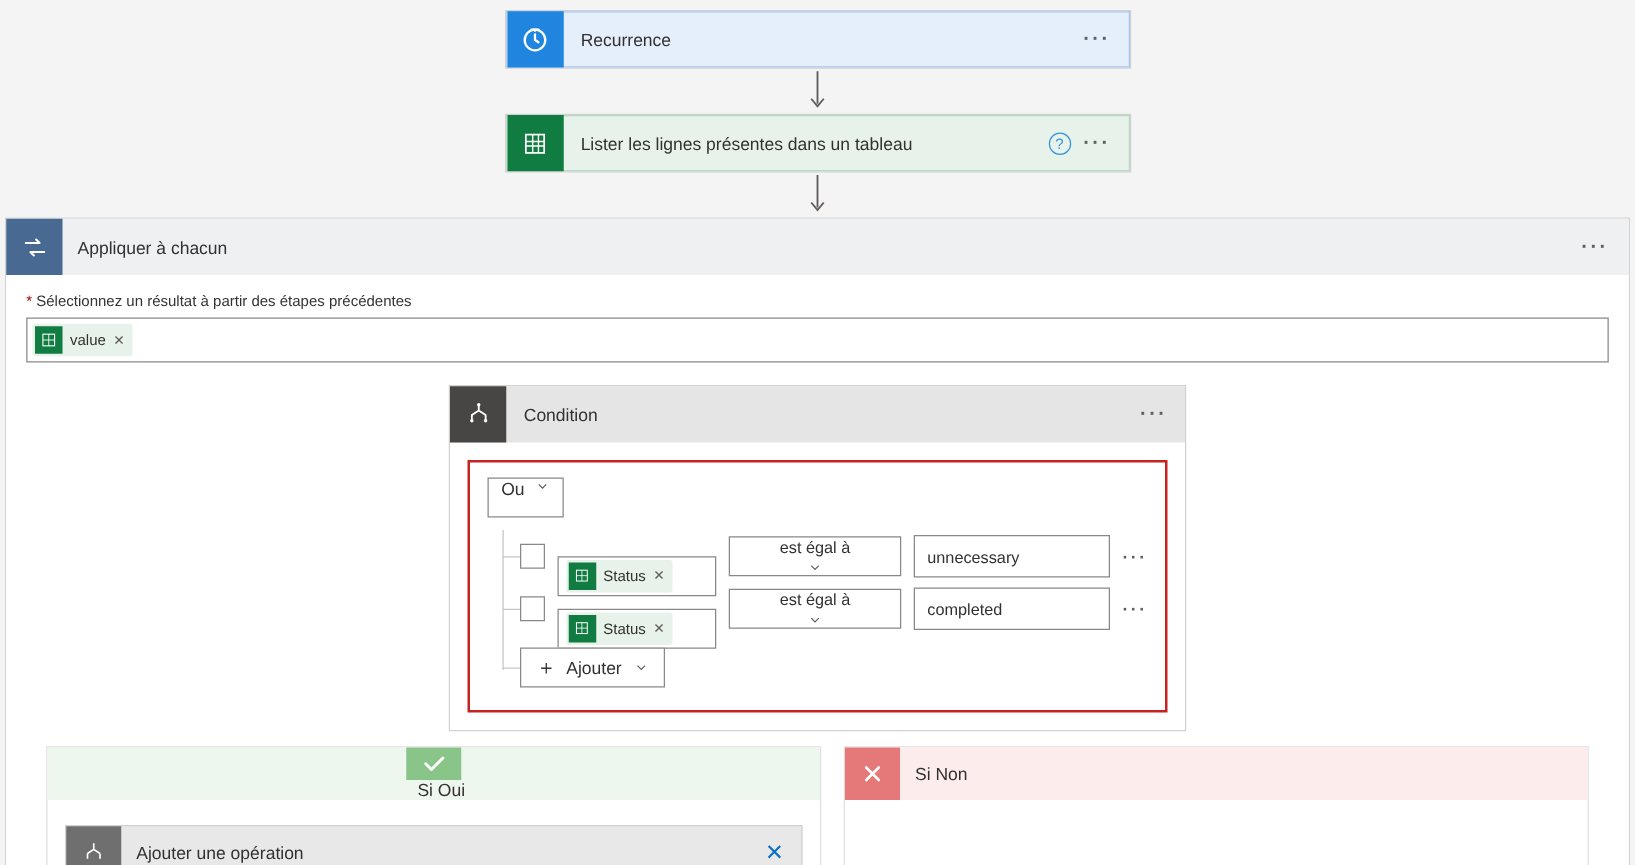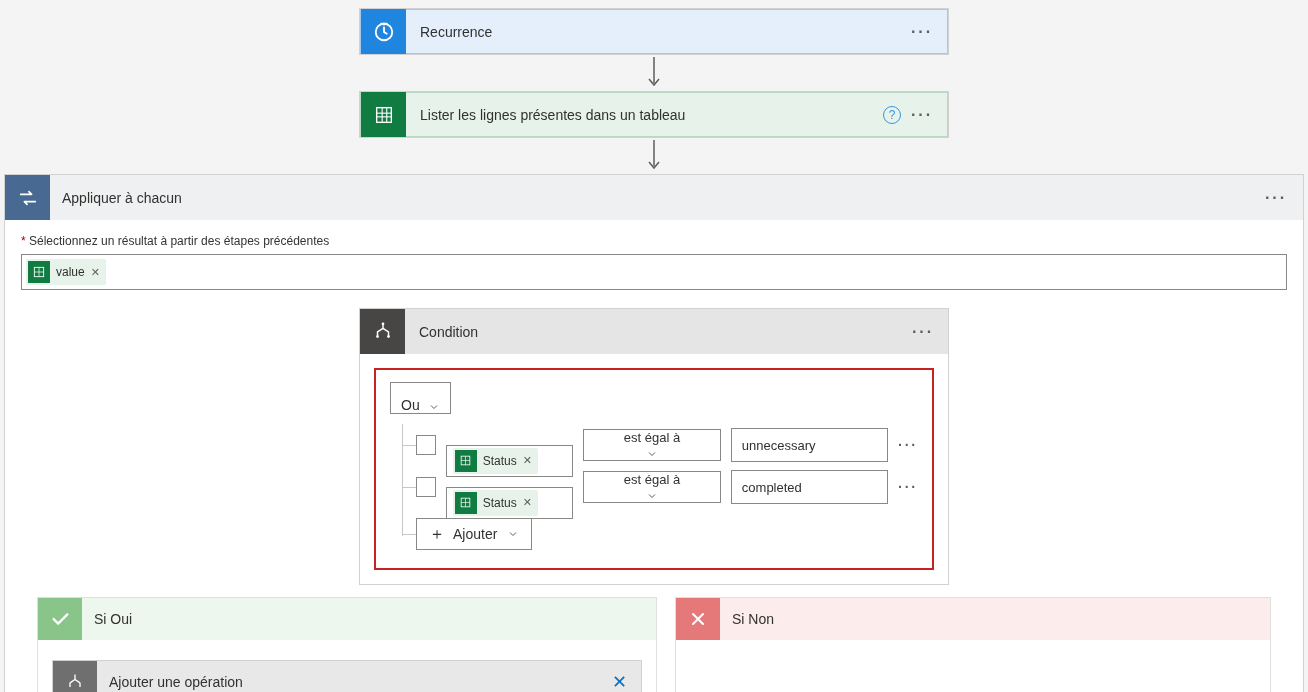--- a/index.html
+++ b/index.html
@@ -1,20 +1,20 @@
 <!DOCTYPE html>
 <html><head>
 <meta charset="utf-8">
 <style>
   * { box-sizing: border-box; font-family: "Segoe UI", Arial, sans-serif; }
   body { margin:0; background:#f4f4f4; width:1308px; height:692px; overflow:hidden; color:#323130; }
   .canvas { position:relative; padding-top:8px; }
 
   
-  .card { margin:0 auto; width:590px; border:1px solid #d1d1d1; background:#1d4ed8; }
+  .card { margin:0 auto; width:501px; border:1px solid #d1d1d1; background:#1d4ed8; }
   .card-head { display:flex; align-items:center; height:45px; }
   .card-icon { width:45px; height:45px; display:flex; align-items:center; justify-content:center; flex:0 0 45px; }
   .card-title { flex:1; font-size:14px; padding-left:14px; }
   .card-actions { display:flex; align-items:center; gap:10px; padding:0 14px; color:#605e5c; }
   .ellipsis { letter-spacing:2px; font-weight:bold; cursor:pointer; }
 
   
   .recurrence .card-head { background:#e4effb; border:1px solid #a7c8ec; }
   .recurrence .card-icon { background:#1f85de; }
 
@@ -41,21 +41,21 @@
   .token .tk-x { margin-left:6px; color:#605e5c; cursor:pointer; font-size:11px; }
 
   
   .cond { width:590px; margin:18px auto 0 auto; border:1px solid #d1d1d1; background:#fff; }
   .cond-head { display:flex; align-items:center; height:45px; background:#e5e5e5; }
   .cond-icon { width:45px; height:45px; background:#484644; display:flex; align-items:center; justify-content:center; flex:0 0 45px; }
   .cond-title { flex:1; padding-left:14px; font-size:14px; }
   .cond-body { padding:14px 14px 14px 14px; }
   .highlight-box { border:2px solid #c62222; padding:12px 14px 18px 14px; }
 
-  .or-btn { display:inline-flex; align-items:flex-end; border:1px solid #8a8886; background:#fff; height:32px; padding:0 10px; font-size:14px; cursor:pointer; }
+  .or-btn { display:inline-flex; align-items:flex-start; border:1px solid #8a8886; background:#fff; height:32px; padding:0 10px; font-size:14px; cursor:pointer; }
   .or-btn .chev { margin-left:8px; }
 
   .cond-rows { position:relative; margin-top:10px; }
   .tree-line-v { position:absolute; left:12px; top:0; bottom:14px; width:1px; background:#c8c6c4; }
   .cond-row { position:relative; display:flex; align-items:center; gap:10px; padding-left:26px; height:42px; }
   .tree-line-h { position:absolute; left:12px; width:14px; height:1px; background:#c8c6c4; top:50%; }
   .chk { width:20px; height:20px; border:1px solid #8a8886; background:#fff; }
   .field-box { border:1px solid #8a8886; height:32px; display:flex; align-items:center; padding:0 6px; background:#fff; }
   .field-token { width:130px;margin-top:31px; }
   .op-box { width:140px; justify-content:space-between; font-size:13px; padding:0 10px;flex-direction:column; }
@@ -65,21 +65,21 @@
   .add-row { position:relative; padding-left:26px; margin-top:10px; }
   .add-row .tree-line-h { top:50%; }
   .add-btn { display:inline-flex; align-items:center; border:1px solid #8a8886; height:32px; padding:0 12px; font-size:14px; background:#fff; cursor:pointer; }
   .add-btn .plus { font-size:16px; margin-right:8px; }
   .add-btn .chev { margin-left:10px; }
 
   
   .branches { display:flex; gap:18px; margin:12px 16px 0 16px; }
   .branch { flex:1; border:1px solid #e1dfdd; background:#fff; }
   .branch-head { display:flex; align-items:center; height:42px; }
-  .branch-yes .branch-head { background:#eef7ee; }
+  .branch-yes .branch-head { background:#eef7ee;flex-direction:column; }
   .branch-no  .branch-head { background:#fdecec; }
   .branch-icon { width:44px; height:42px; display:flex; align-items:center; justify-content:center; }
   .branch-yes .branch-icon { background:#89c489; }
   .branch-no  .branch-icon { background:#e57878; }
   .branch-title { padding-left:12px; font-size:14px; }
 
   .branch-body { padding:20px 14px; display:flex; justify-content:center; }
   .choose-card { width:590px; max-width:100%; border:1px solid #d1d1d1; background:#e8e8e8; }
   .choose-head { display:flex; align-items:center; height:42px; }
   .choose-icon { width:44px; height:42px; background:#6f6f6f; display:flex; align-items:center; justify-content:center; }

